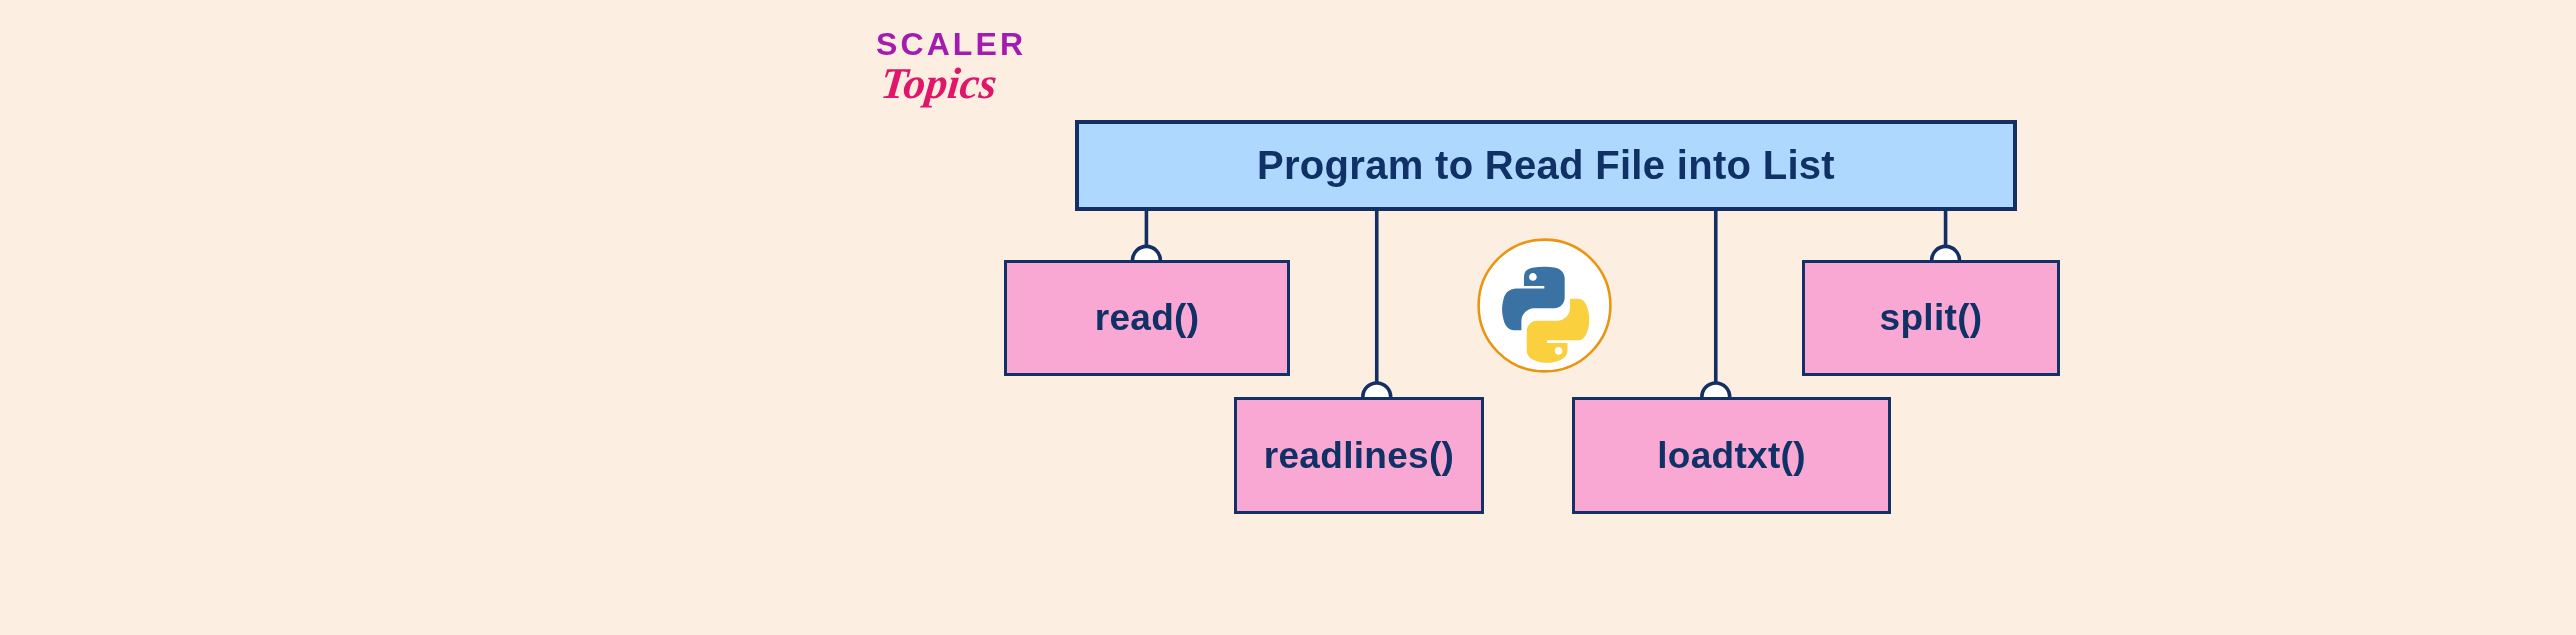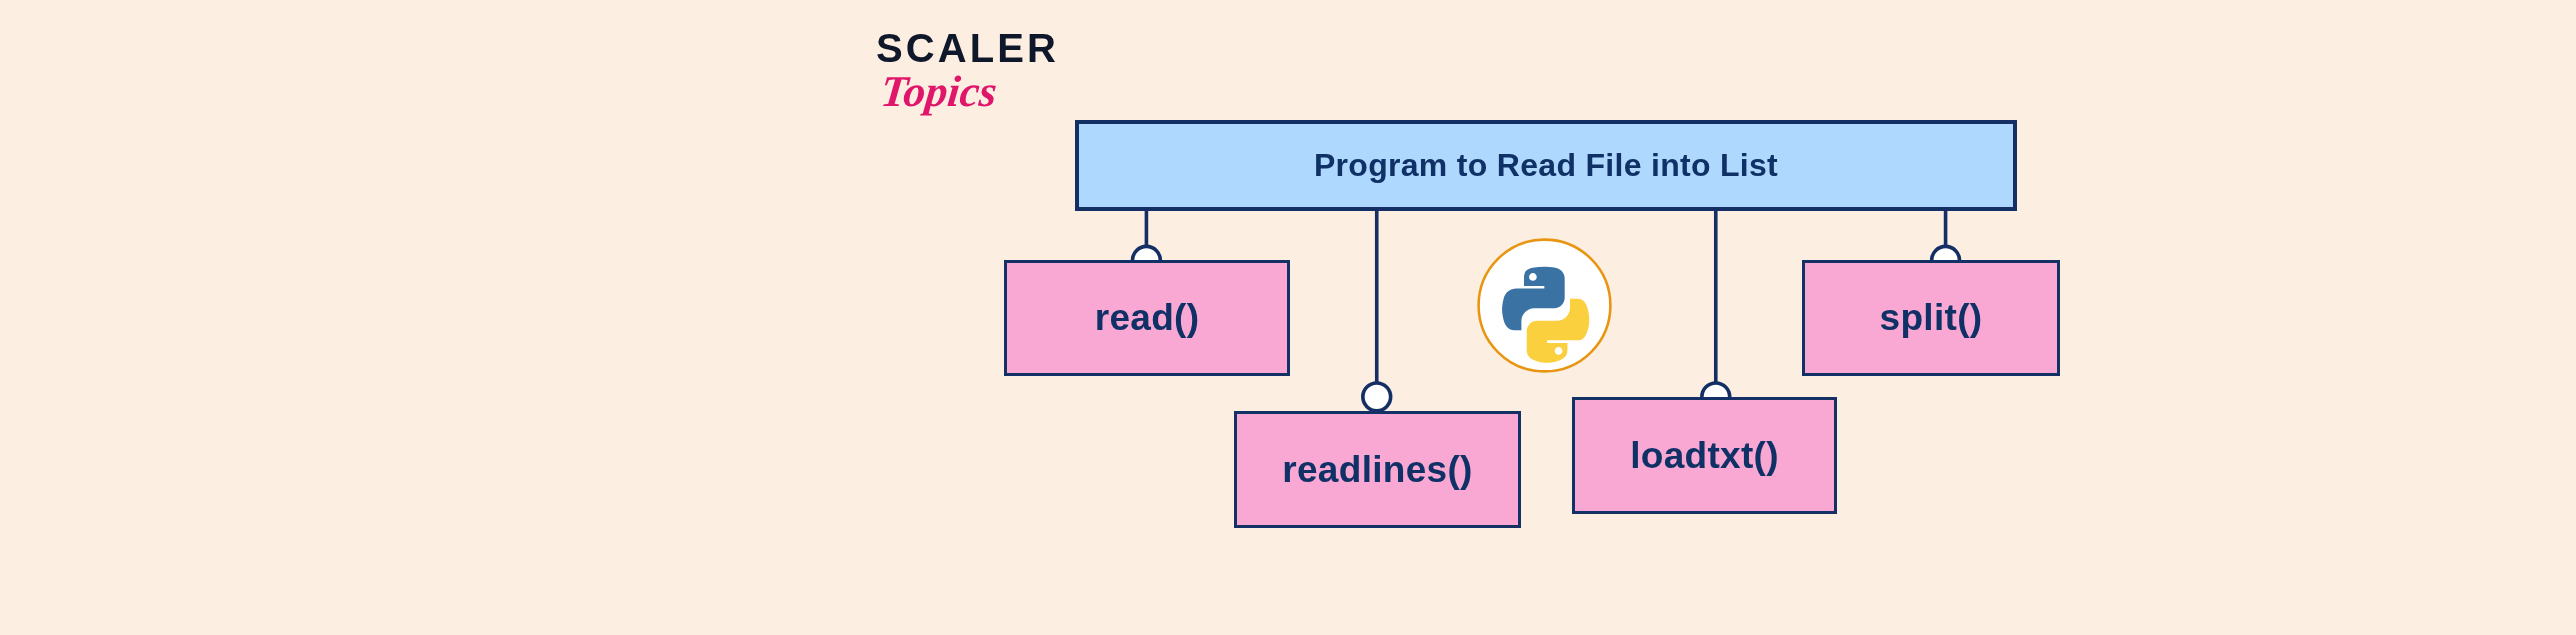--- a/index.html
+++ b/index.html
@@ -28,23 +28,23 @@
     position: absolute;
     left: 876px;
     top: 28px;
     width: 165px;
     height: 103px;
     user-select: none;
   }
   #brand-logo .brand-scaler {
     font-family: "Liberation Sans", sans-serif;
     font-weight: bold;
-    font-size: 40px;
+    font-size: 32px;
     letter-spacing: 3.1px;
-    color: #0f172a;
+    color: #a21caf;
     line-height: 1;
     display: block;
   }
   #brand-logo .brand-topics {
     font-family: "Liberation Serif", serif;
     font-style: italic;
     font-weight: bold;
     font-size: 44px;
     color: #E0166B;
     line-height: 1;
@@ -70,45 +70,45 @@
     white-space: nowrap;
   }
 
   #node-title {
     left: 1075px;
     top: 120px;
     width: 942px;
     height: 91px;
     background: #AFD8FF;
     border: 4.6px solid #132F63;
-    font-size: 32px;
+    font-size: 40px;
   }
 
   .node-leaf {
     background: #f9a8d4;
     border: 3.6px solid #133164;
     font-size: 37px;
   }
 
   #node-read {
     left: 1004px;
     top: 260px;
     width: 286px;
     height: 116px;
   }
   #node-readlines {
     left: 1234px;
-    top: 411px;
-    width: 287px;
+    top: 397px;
+    width: 250px;
     height: 117px;
   }
   #node-loadtxt {
     left: 1572px;
     top: 397px;
-    width: 265px;
+    width: 319px;
     height: 117px;
   }
   #node-split {
     left: 1802px;
     top: 260px;
     width: 258px;
     height: 116px;
   }
 
   

